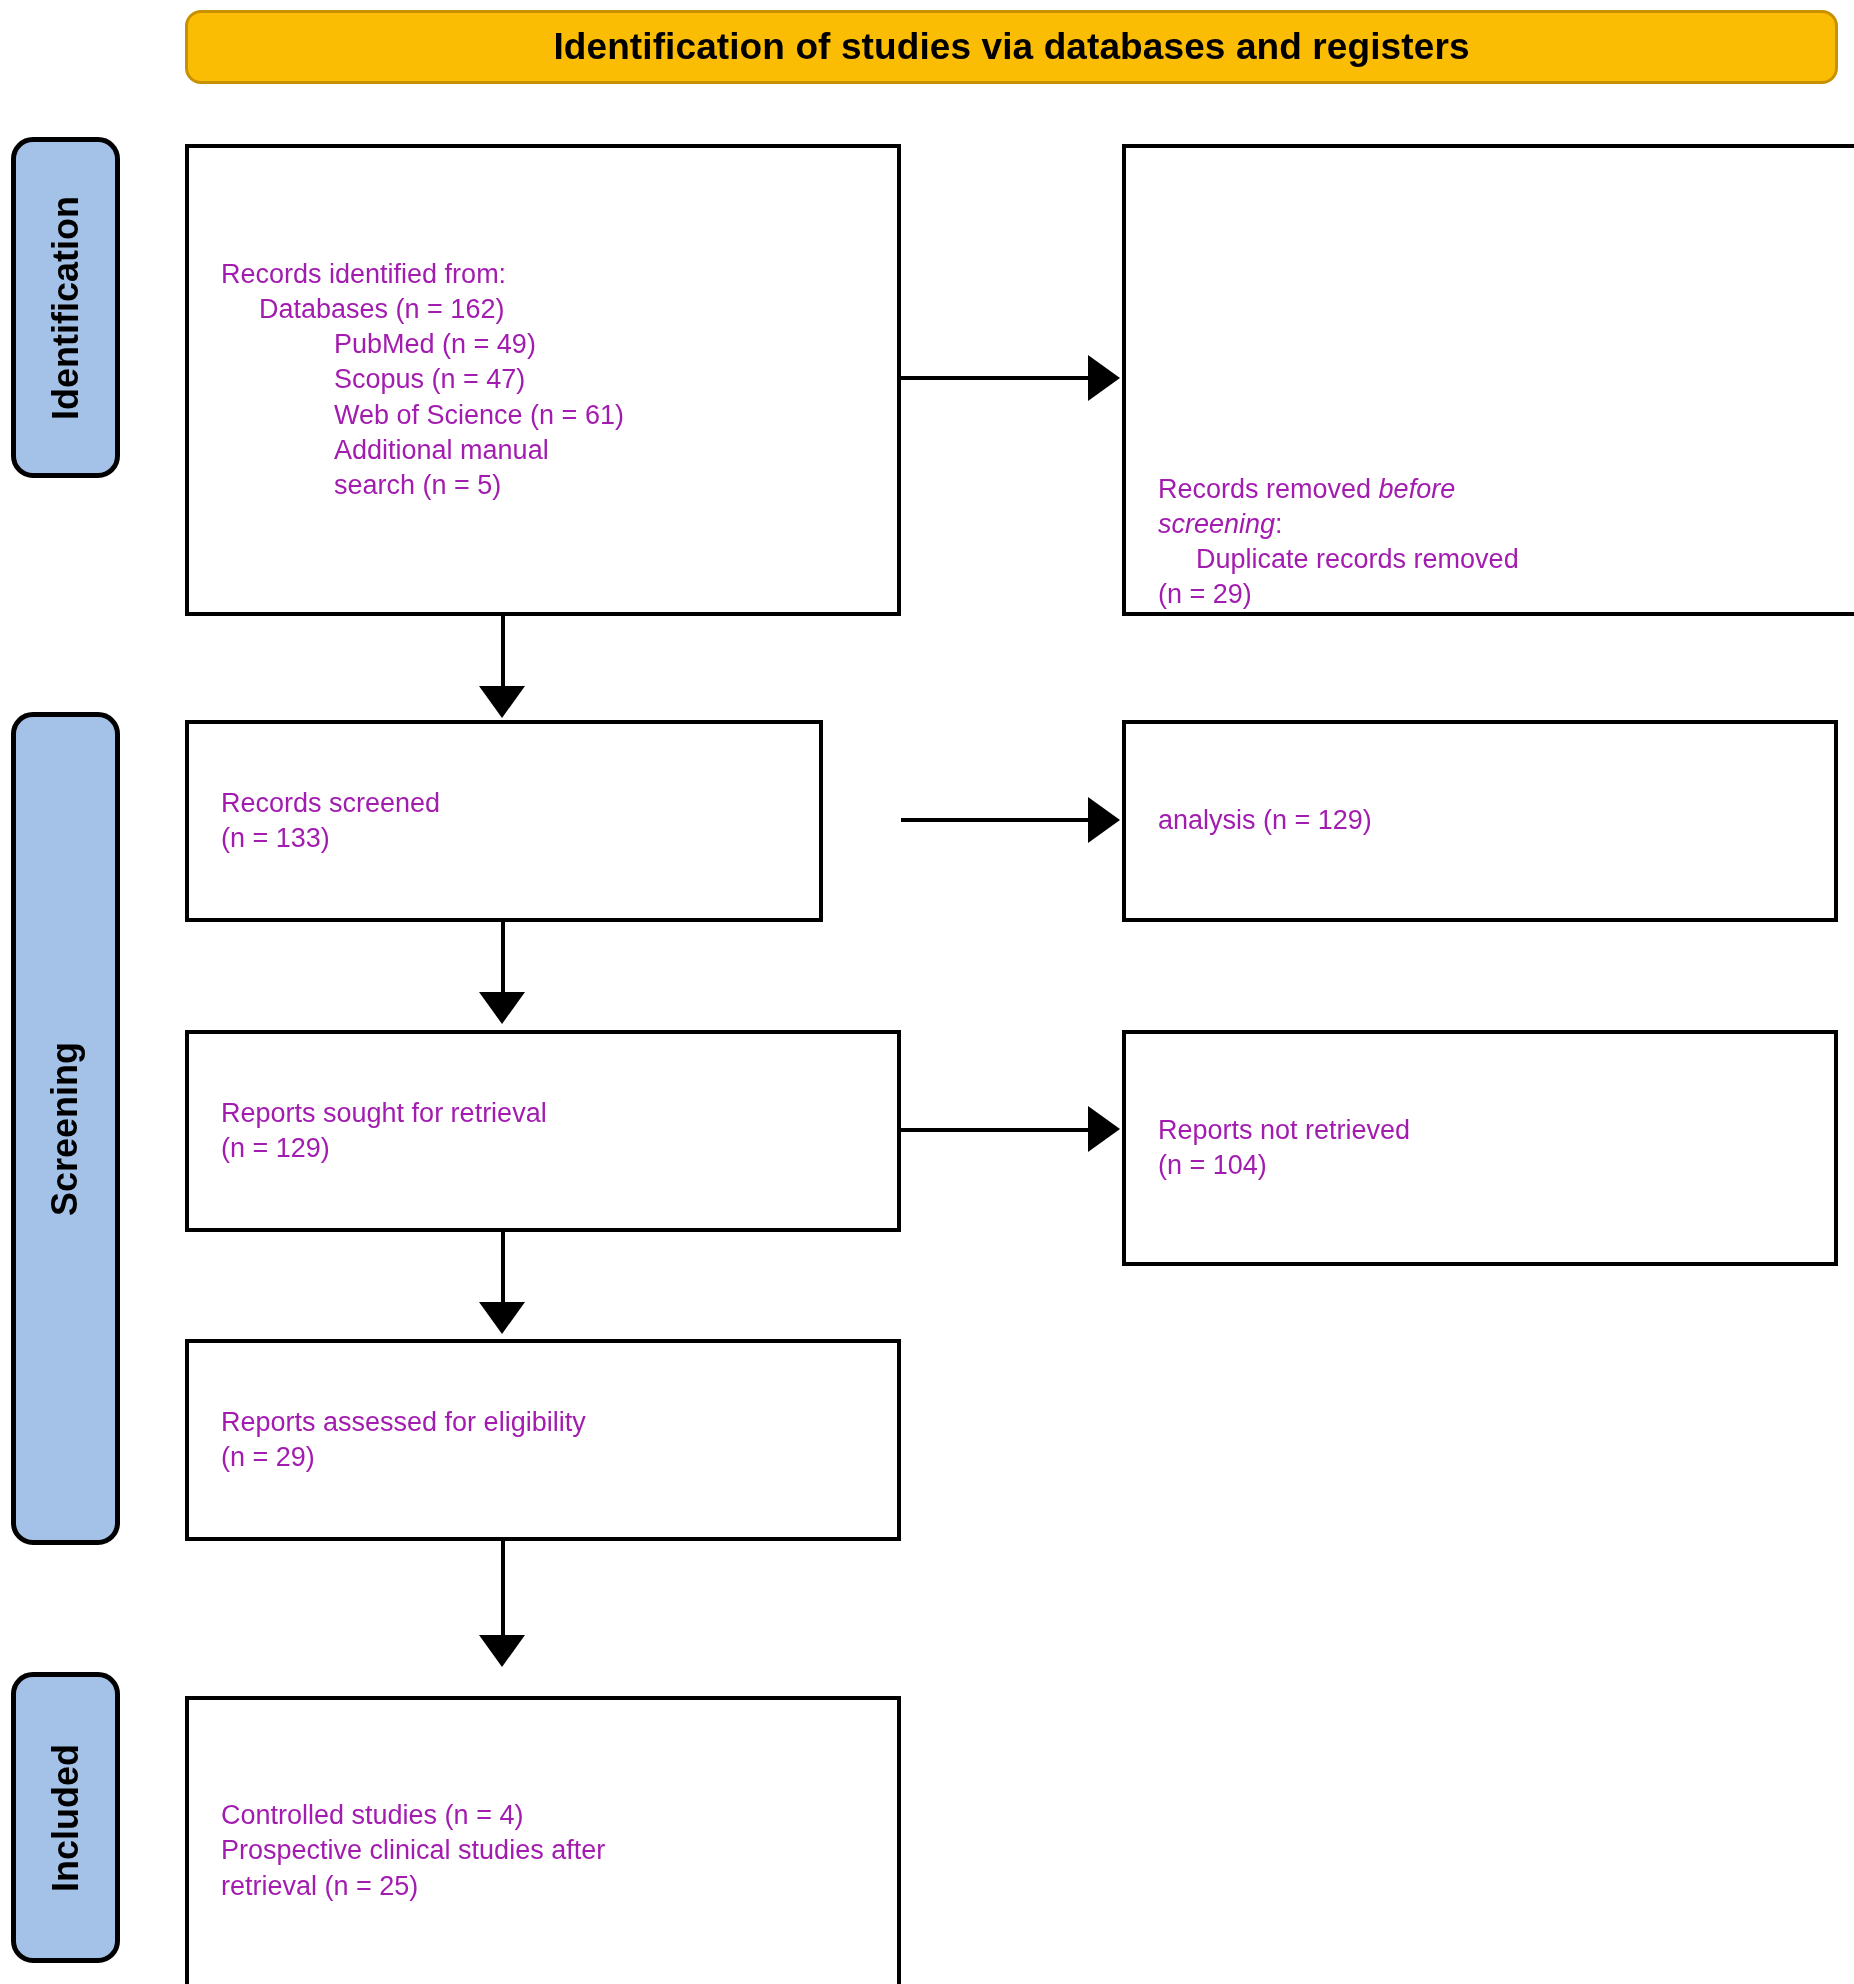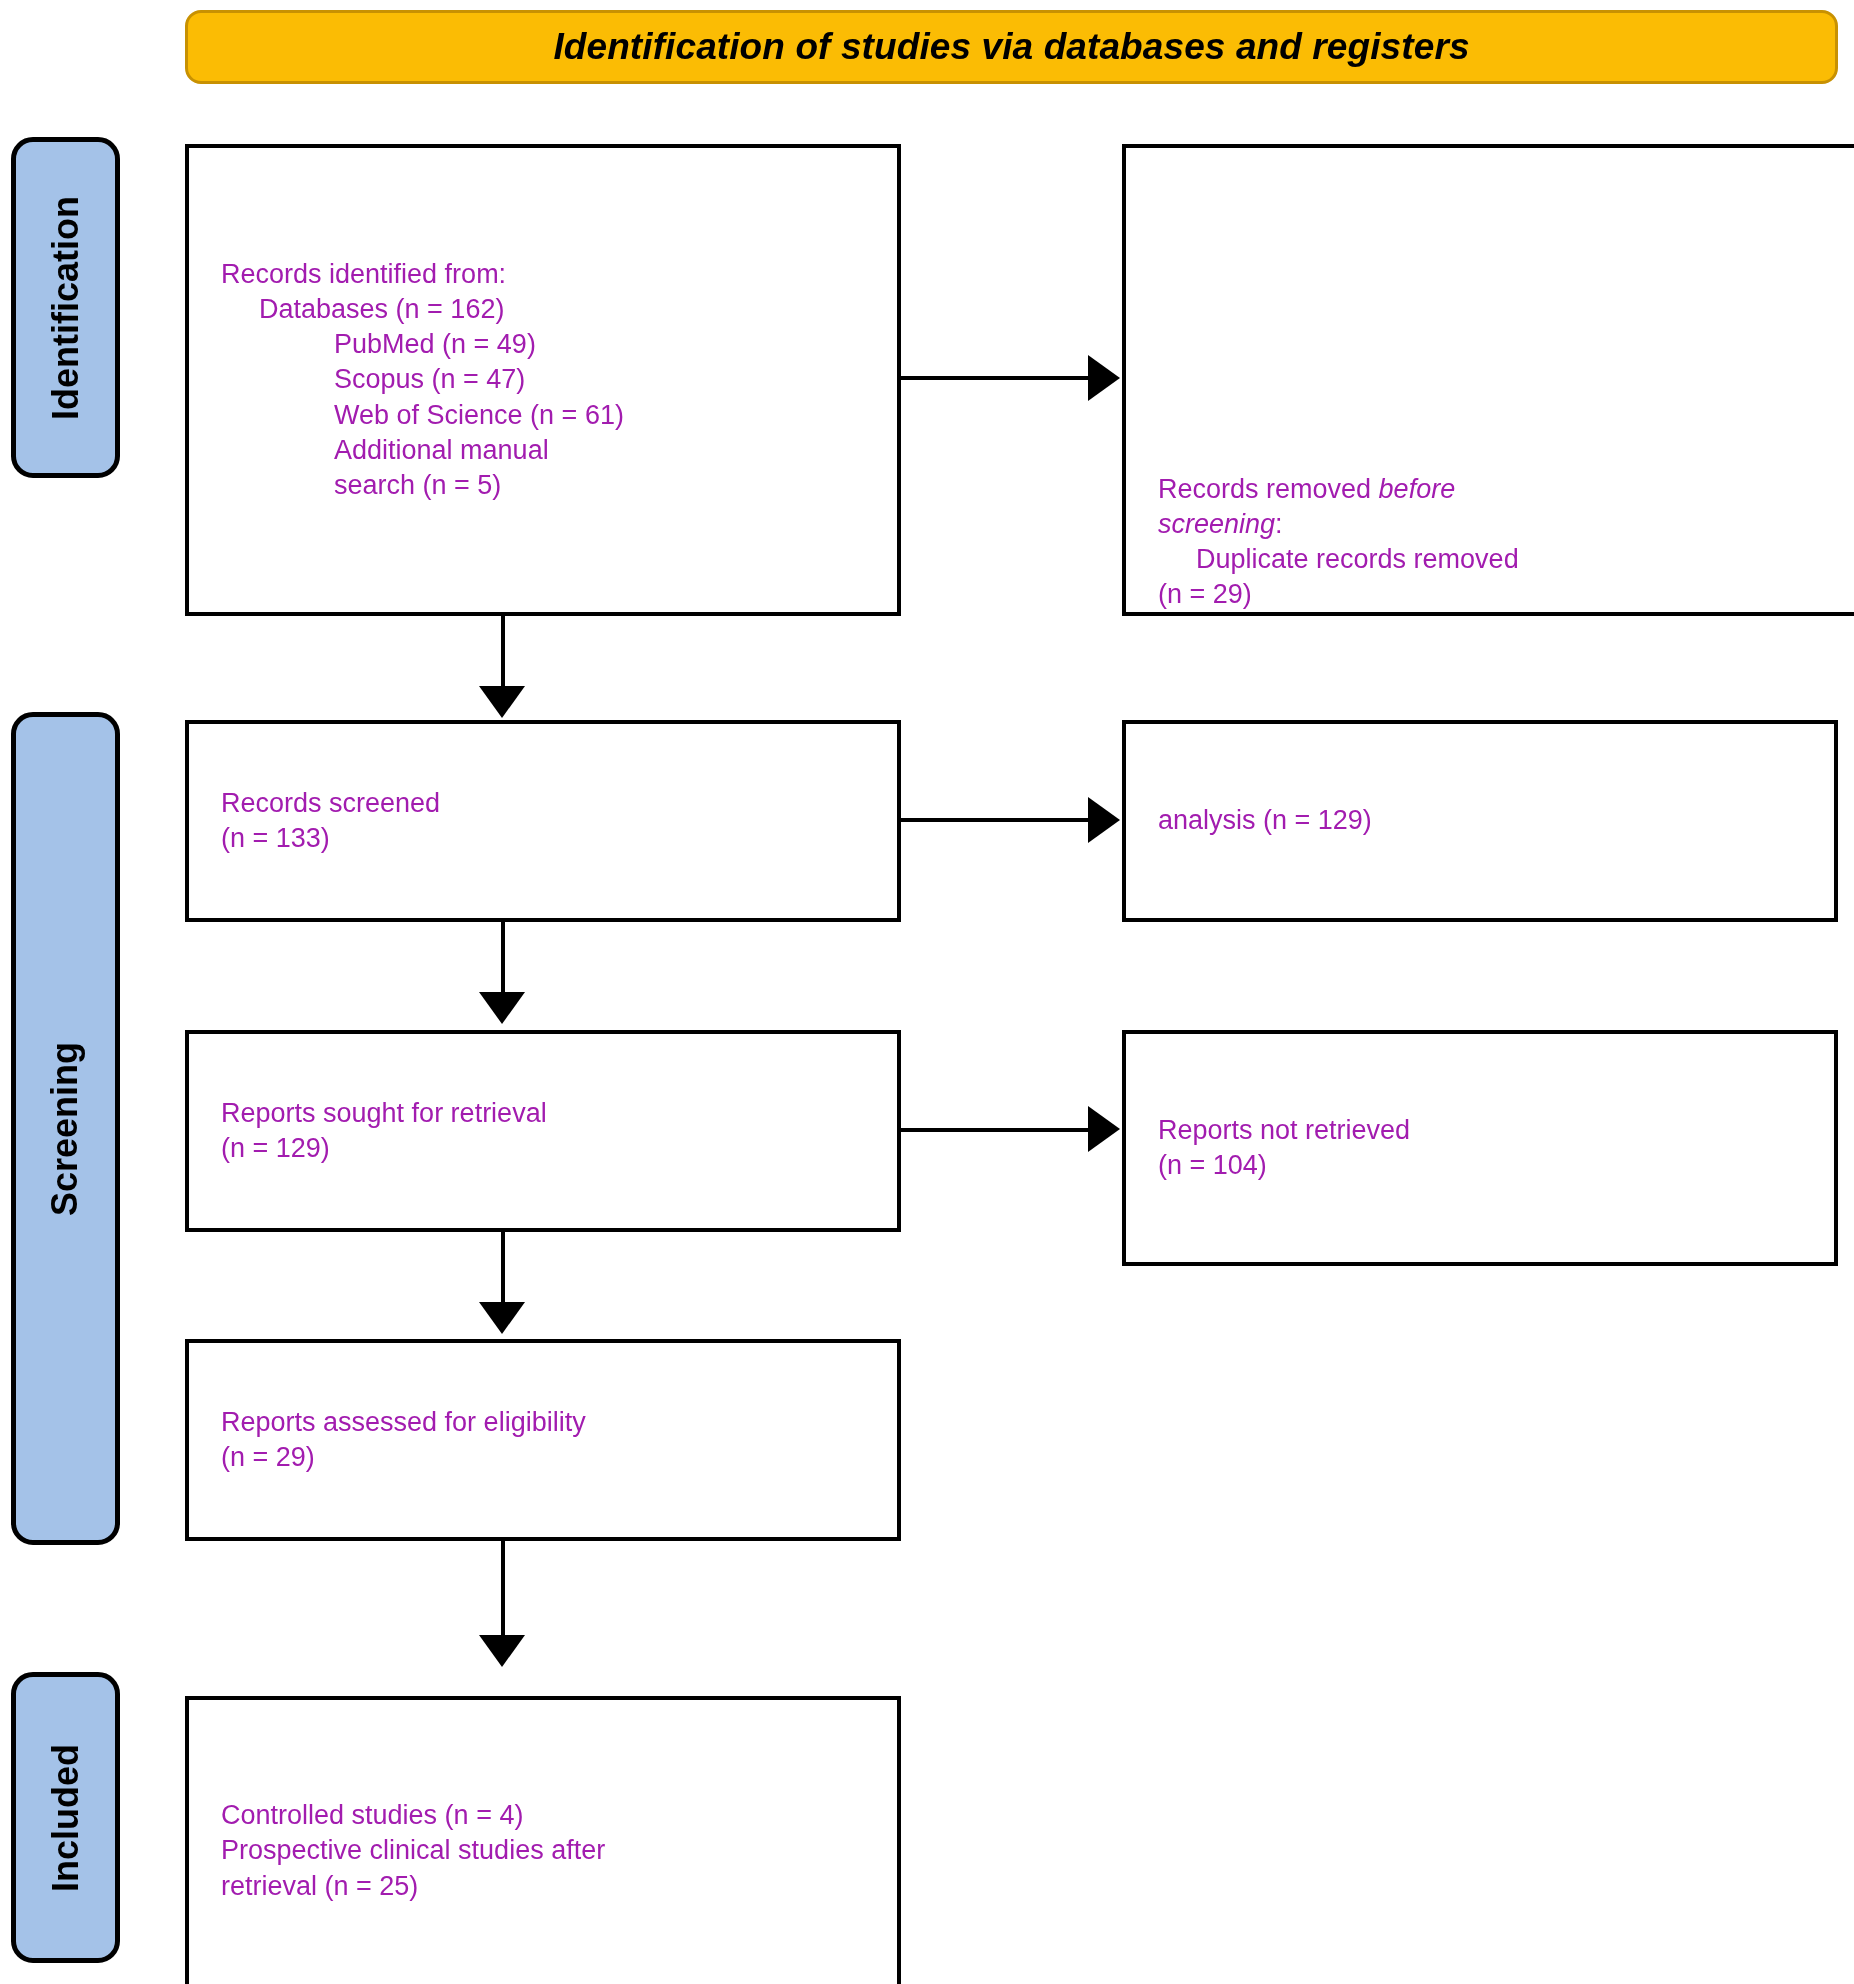--- a/index.html
+++ b/index.html
@@ -30,21 +30,20 @@
     display: flex;
     align-items: center;
     justify-content: center;
   }
   .header-banner .htext {
     font-size: 37px;
     font-weight: bold;
     color: #000000;
     letter-spacing: 0.1px;
     white-space: nowrap;
-    font-style: italic;
   }
 
   
   .stage {
     position: absolute;
     left: 11px;
     width: 109px;
     background: #A4C2E8;
     border: 5.6px solid #000000;
     border-radius: 22px;
@@ -81,21 +80,21 @@
     width: 100%;
     box-sizing: border-box;
   }
   .fbox .btext .ln { display: block; white-space: pre; }
   .fbox .btext .ind1 { padding-left: 38px; }
   .fbox .btext .ind2 { padding-left: 113px; }
   .fbox .btext em { font-style: italic; }
 
   
   #box-identified        { left: 185px;  top: 144px;  width: 716px; height: 472px; }
-  #box-screened          { left: 185px;  top: 720px; width: 716px; height: 202px; }
+  #box-screened          { left: 185px;  top: 720px; width: 638px; height: 202px; }
   #box-sought            { left: 185px;  top: 1030px; width: 716px; height: 202px; }
   #box-assessed          { left: 185px;  top: 1339px; width: 716px; height: 202px; }
   #box-included          { left: 185px;  top: 1672px; width: 716px; height: 310px; margin-top: 24px; }
 
   
   #box-removed           { left: 1122px; top: 144px;  width: 844px; height: 472px; align-items: flex-end; }
   #box-excluded          { left: 1122px; top: 720px; width: 716px; height: 202px; }
   #box-not-retrieved     { left: 1122px; top: 1030px; width: 716px; height: 236px; }
 
   

